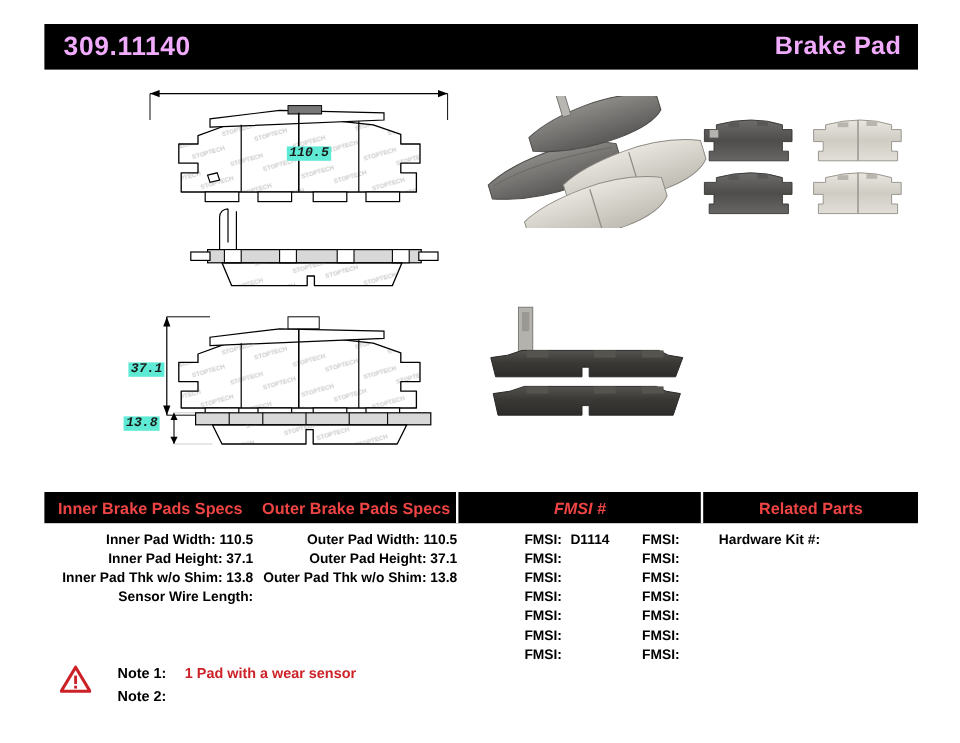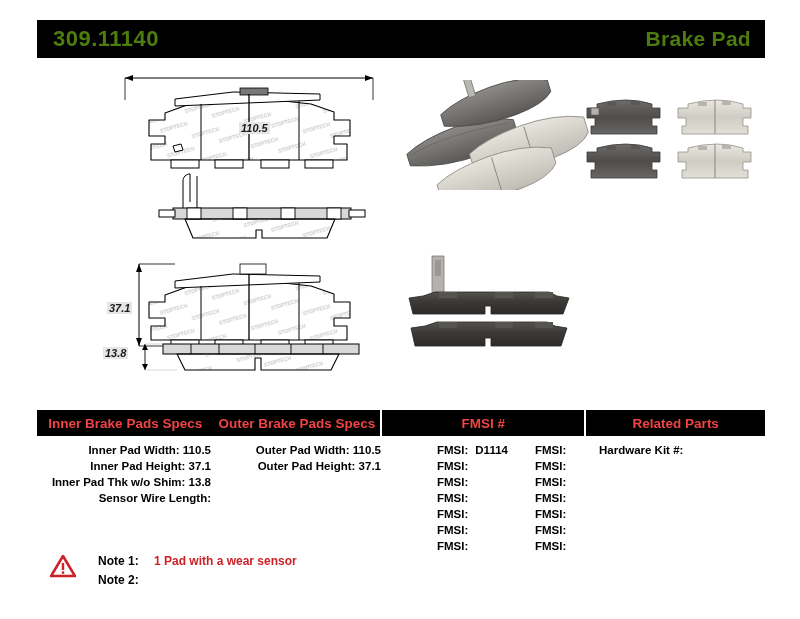--- a/index.html
+++ b/index.html
@@ -6,54 +6,54 @@
   body{
     width:800px;height:619px;background:#ffffff;
     font-family:"Liberation Sans", sans-serif;
     color:#000;overflow:hidden;position:relative;
   }
   .page{position:absolute;inset:0;}
 
   
   .titlebar{
     position:absolute;left:37px;top:20px;width:728px;height:38px;
-    background:#000;color:#4d7c0f;display:flex;align-items:center;
+    background:#000;color:#f0abfc;display:flex;align-items:center;
     justify-content:space-between;box-sizing:border-box;padding:0 14px 0 16px;
   }
   .titlebar .part-no{
     font-size:22px;font-weight:bold;letter-spacing:.5px;
     font-family:"Liberation Sans", sans-serif;
   }
   .titlebar .doc-type{
     font-size:21px;font-weight:bold;letter-spacing:.3px;
   }
 
   
   .drawings{position:absolute;left:37px;top:62px;width:728px;height:330px;}
   .cad{position:absolute;}
   .photo{position:absolute;}
 
   .dimlabel{
     position:absolute;font-size:11px;font-weight:bold;font-style:italic;
-    font-family:Liberation Sans, sans-serif;color:#1a1a1a;
-    background:#e5e5e5;padding:0 2px;white-space:nowrap;
+    font-family:Liberation Mono, monospace;color:#1a1a1a;
+    background:#5eead4;padding:0 2px;white-space:nowrap;
   }
 
   
   .spectable{position:absolute;left:37px;top:410px;width:728px;}
   .thead{display:flex;height:26px;background:#000;}
   .thead .cell{
     color:#ef4444;font-size:13.5px;font-weight:bold;
     display:flex;align-items:center;justify-content:center;
     box-sizing:border-box;height:26px;
   }
   .thead .sep{width:2px;background:#fff;height:26px;flex:0 0 2px;}
   .col-inner{width:178px;}
   .col-outer{width:168px;}
-  .col-fmsi{width:204px;}
+  .col-fmsi{width:204px;font-style:italic;}
   .col-related{width:180px;}
 
   .tbody{display:flex;padding-top:6px;}
   .body-inner{width:178px;box-sizing:border-box;padding-right:4px;}
   .body-outer{width:170px;box-sizing:border-box;padding-right:4px;}
   .body-fmsi{width:204px;box-sizing:border-box;padding-left:8px;display:flex;}
   .body-related{width:176px;box-sizing:border-box;padding-left:10px;}
 
   .specrow{
     text-align:right;font-size:11.5px;font-weight:bold;line-height:16px;
@@ -290,20 +290,21 @@
       <div class="body-inner">
         <div class="specrow">Inner Pad Width: 110.5</div>
         <div class="specrow">Inner Pad Height: 37.1</div>
         <div class="specrow">Inner Pad Thk w/o Shim: 13.8</div>
         <div class="specrow">Sensor Wire Length:</div>
       </div>
 
       <div class="body-outer">
         <div class="specrow">Outer Pad Width: 110.5</div>
         <div class="specrow">Outer Pad Height: 37.1</div>
+        <div class="specrow">Outer Pad Thk w/o Shim: 13.8</div>
       </div>
 
       <div class="body-fmsi">
         <div class="fmsicol">
           <div class="fmsirow"><span>FMSI:</span><span class="val">D1114</span></div>
           <div class="fmsirow"><span>FMSI:</span><span class="val"></span></div>
           <div class="fmsirow"><span>FMSI:</span><span class="val"></span></div>
           <div class="fmsirow"><span>FMSI:</span><span class="val"></span></div>
           <div class="fmsirow"><span>FMSI:</span><span class="val"></span></div>
           <div class="fmsirow"><span>FMSI:</span><span class="val"></span></div>

